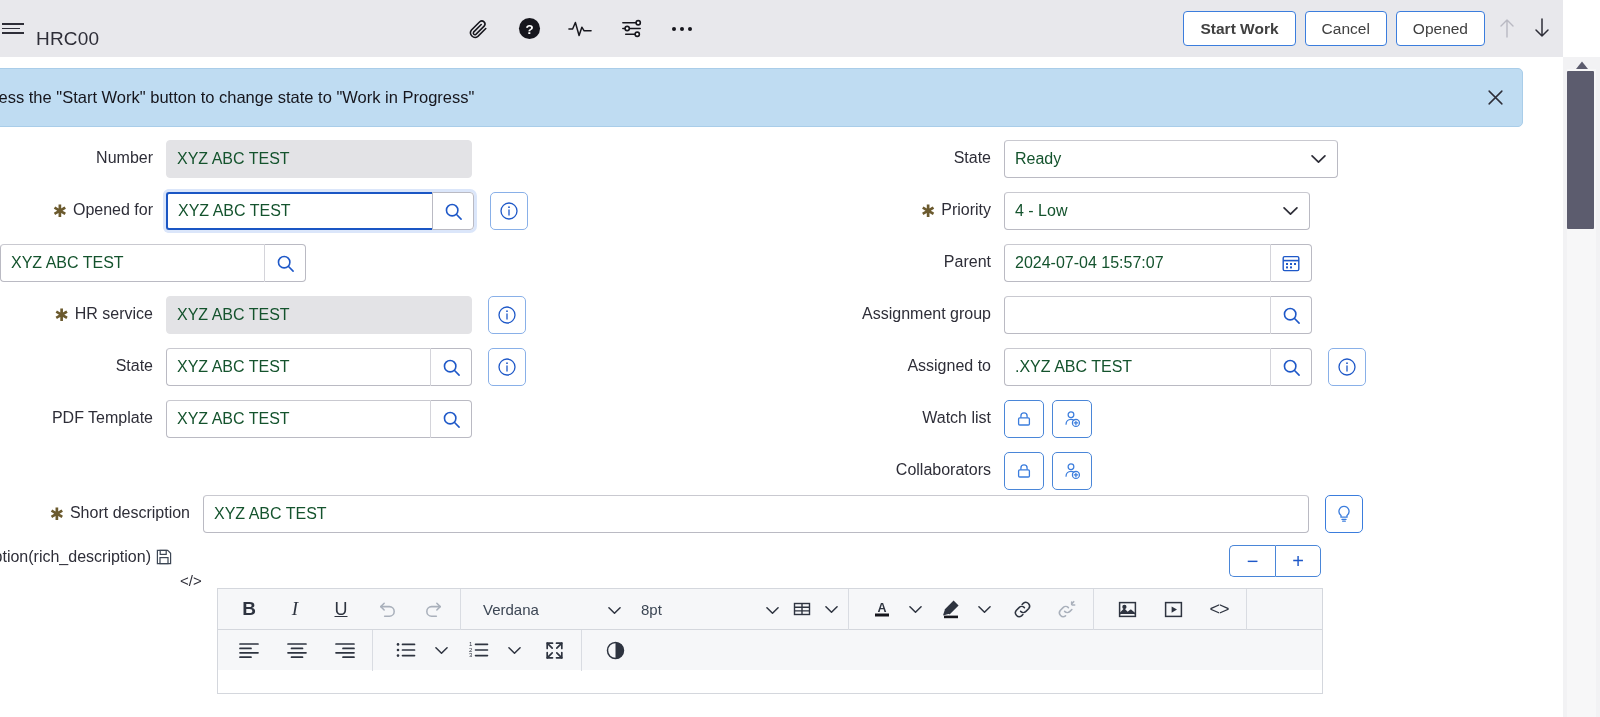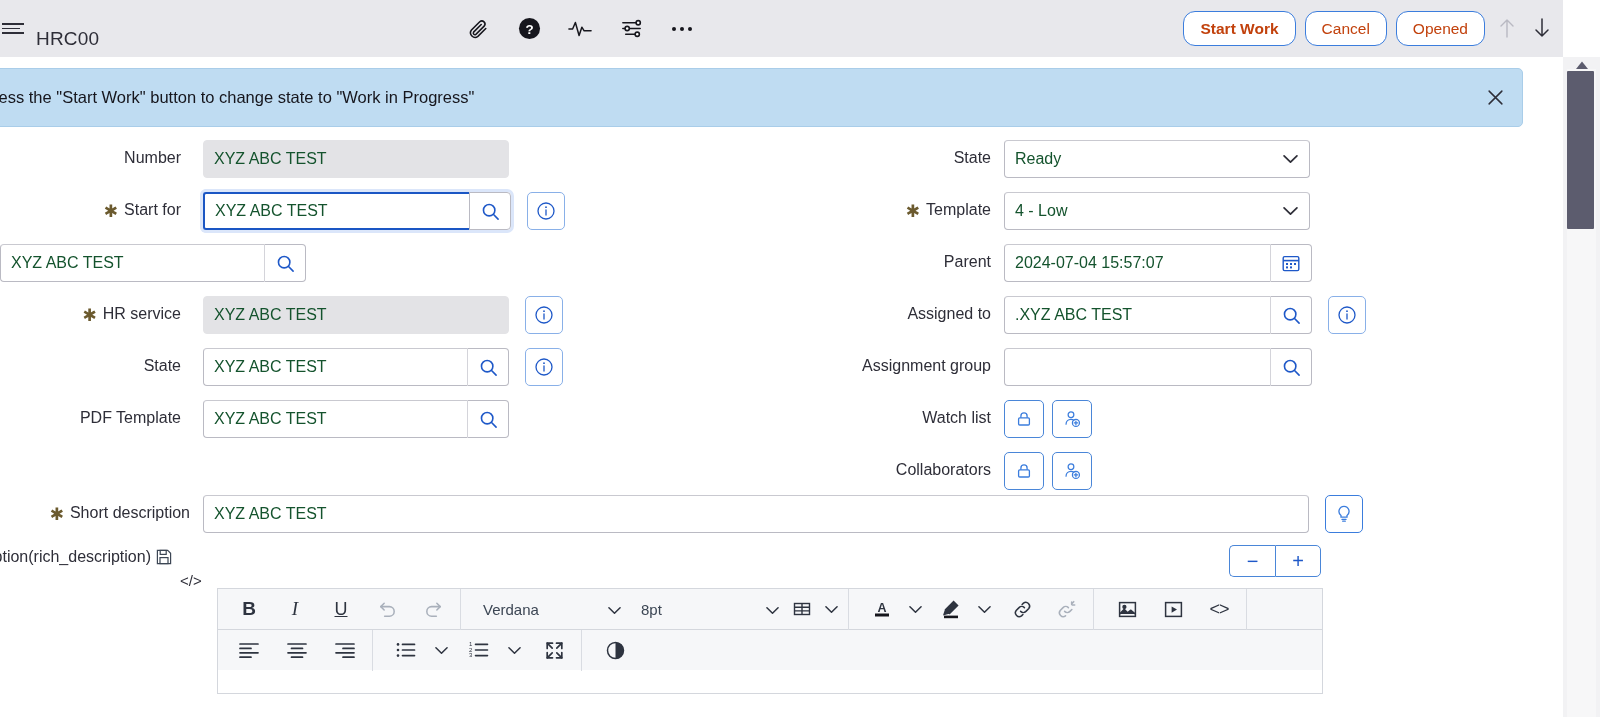--- a/index.html
+++ b/index.html
@@ -20,22 +20,22 @@
   .hamburger { width:22px; margin-left:2px; display:flex; flex-direction:column; gap:3px; cursor:pointer;}
   .hamburger span { display:block; height:1.5px; background:#2e2e38; }
   .hamburger span:nth-child(2){ width:80%; }
   .rec-title {
     margin-left:12px; font-size:19px; color:#2e2e38; letter-spacing:.2px;margin-top:20px;
   }
   .hdr-icons { position:absolute; left:465px; display:flex; align-items:center; gap:25px; }
   .hdr-icon { width:26px; height:26px; display:flex; align-items:center; justify-content:center; cursor:pointer; color:#16161d;}
   .hdr-actions { position:absolute; right:8px; display:flex; align-items:center; gap:9px; }
   .btn {
-    border:1px solid #3b7ddd; background:#fff; color:#c2410c;
-    border-radius:12px; padding:8px 16px; font-size:15.5px;
+    border:1px solid #3b7ddd; background:#fff; color:#404040;
+    border-radius:4px; padding:8px 16px; font-size:15.5px;
     font-family:"Liberation Sans", sans-serif; cursor:pointer; line-height:1.1;
   }
   .btn.primary { font-weight:bold; }
   .nav-arrow { width:26px; height:30px; display:flex; align-items:center; justify-content:center; cursor:pointer;}
 
   
   .banner {
     position:absolute; top:68px; left:-8px; width:1531px; height:59px;
     background:#bfdcf2; border:1px solid #a9cde9; border-radius:5px;
     display:flex; align-items:center;
@@ -52,21 +52,21 @@
   .col { position:absolute; top:0; }
   .col-left { left:0; width:760px; }
   .col-right { left:760px; width:800px; }
 
   .row { display:flex; align-items:flex-start; margin-bottom:14px; height:38px; }
   .lbl {
     font-size:16px; color:#2e2e38; text-align:right;
     padding-top:9px; display:flex; justify-content:flex-end; align-items:baseline; gap:6px;
     white-space:nowrap;
   }
-  .col-left .lbl { width:203px; padding-right:22px; }
+  .col-left .lbl { width:166px; padding-right:13px; }
   .col-right .lbl { width:244px; padding-right:13px; }
   .req { color:#6b5a2e; font-size:17px; line-height:1; position:relative; top:2px;}
 
   .fieldwrap { display:flex; align-items:flex-start; }
 
   .inp {
     height:38px; border:1px solid #babac3; border-top-color:#c9c9d0;
     background:#fff; border-radius:4px;
     font-size:16px; color:#14532d; padding:0 10px;
     font-family:"Liberation Sans", sans-serif;
@@ -249,21 +249,21 @@
       <div class="row">
         <div class="lbl">Number</div>
         <div class="fieldwrap">
           <div class="inp ro" style="width:306px;">XYZ ABC TEST</div>
         </div>
       </div>
 
       <div class="row">
         <div class="lbl">
           <span class="req">✱</span>
-          <span>Start for</span>
+          <span>Opened for</span>
         </div>
         <div class="fieldwrap">
           <div class="ref focused">
             <div class="inp focused" style="width:266px;">XYZ ABC TEST</div>
             <div class="sbtn">
               <svg width="19" height="19" viewBox="0 0 20 20" fill="none" stroke="#1e58c8" stroke-width="1.7" stroke-linecap="round">
                 <circle cx="8.6" cy="8.6" r="6"></circle>
                   <path d="M13.2 13.2L18 18"></path>
               </svg>
             </div>
@@ -346,34 +346,34 @@
         </div>
       </div>
     </div>
 
     <div class="col col-right">
 
       <div class="row">
         <div class="lbl">State</div>
         <div class="fieldwrap">
           <div class="selwrap">
-            <div class="inp" style="width:306px;">Ready</div>
+            <div class="inp" style="width:334px;">Ready</div>
             <span class="chev">
               <svg width="15" height="10" viewBox="0 0 14 9" fill="none" stroke="#2e2e38" stroke-width="1.6" stroke-linecap="round" stroke-linejoin="round">
                   <path d="M1 1.5l6 6 6-6"></path>
                 </svg>
             </span>
           </div>
         </div>
       </div>
 
       <div class="row">
         <div class="lbl">
           <span class="req">✱</span>
-          <span>Template</span>
+          <span>Priority</span>
         </div>
         <div class="fieldwrap">
           <div class="selwrap">
             <div class="inp" style="width:306px;">4 - Low</div>
             <span class="chev">
               <svg width="15" height="10" viewBox="0 0 14 9" fill="none" stroke="#2e2e38" stroke-width="1.6" stroke-linecap="round" stroke-linejoin="round">
                   <path d="M1 1.5l6 6 6-6"></path>
                 </svg>
             </span>
           </div>
@@ -396,52 +396,52 @@
                   <rect x="5" y="13.4" width="2" height="2"></rect>
                     <rect x="9" y="13.4" width="2" height="2"></rect>
                 </g>
               </svg>
             </div>
           </div>
         </div>
       </div>
 
       <div class="row">
+        <div class="lbl">Assignment group</div>
+        <div class="fieldwrap">
+          <div class="ref">
+            <div class="inp" style="width:266px;"></div>
+            <div class="sbtn">
+              <svg width="19" height="19" viewBox="0 0 20 20" fill="none" stroke="#1e58c8" stroke-width="1.7" stroke-linecap="round">
+                <circle cx="8.6" cy="8.6" r="6"></circle>
+                  <path d="M13.2 13.2L18 18"></path>
+              </svg>
+            </div>
+          </div>
+        </div>
+      </div>
+
+      <div class="row">
         <div class="lbl">Assigned to</div>
         <div class="fieldwrap">
           <div class="ref">
             <div class="inp" style="width:266px;">.XYZ ABC TEST</div>
             <div class="sbtn">
               <svg width="19" height="19" viewBox="0 0 20 20" fill="none" stroke="#1e58c8" stroke-width="1.7" stroke-linecap="round">
                 <circle cx="8.6" cy="8.6" r="6"></circle>
                   <path d="M13.2 13.2L18 18"></path>
               </svg>
             </div>
           </div>
           <div class="ibtn">
             <svg width="20" height="20" viewBox="0 0 20 20" fill="none" stroke="#1e58c8" stroke-width="1.3">
               <circle cx="10" cy="10" r="8"></circle>
               <path d="M10 9v5" stroke-linecap="round"></path>
                 <circle cx="10" cy="6.2" r="0.9" fill="#1e58c8" stroke="none"></circle>
             </svg>
-          </div>
-        </div>
-      </div>
-
-      <div class="row">
-        <div class="lbl">Assignment group</div>
-        <div class="fieldwrap">
-          <div class="ref">
-            <div class="inp" style="width:266px;"></div>
-            <div class="sbtn">
-              <svg width="19" height="19" viewBox="0 0 20 20" fill="none" stroke="#1e58c8" stroke-width="1.7" stroke-linecap="round">
-                <circle cx="8.6" cy="8.6" r="6"></circle>
-                  <path d="M13.2 13.2L18 18"></path>
-              </svg>
-            </div>
           </div>
         </div>
       </div>
 
       <div class="row">
         <div class="lbl">Watch list</div>
         <div class="fieldwrap">
           <div class="minibtn">
             <svg width="18" height="18" viewBox="0 0 18 18" fill="none" stroke="#3b7ddd" stroke-width="1.3">
               <rect x="3.6" y="7.8" width="10.8" height="7.2" rx="1.1"></rect>

